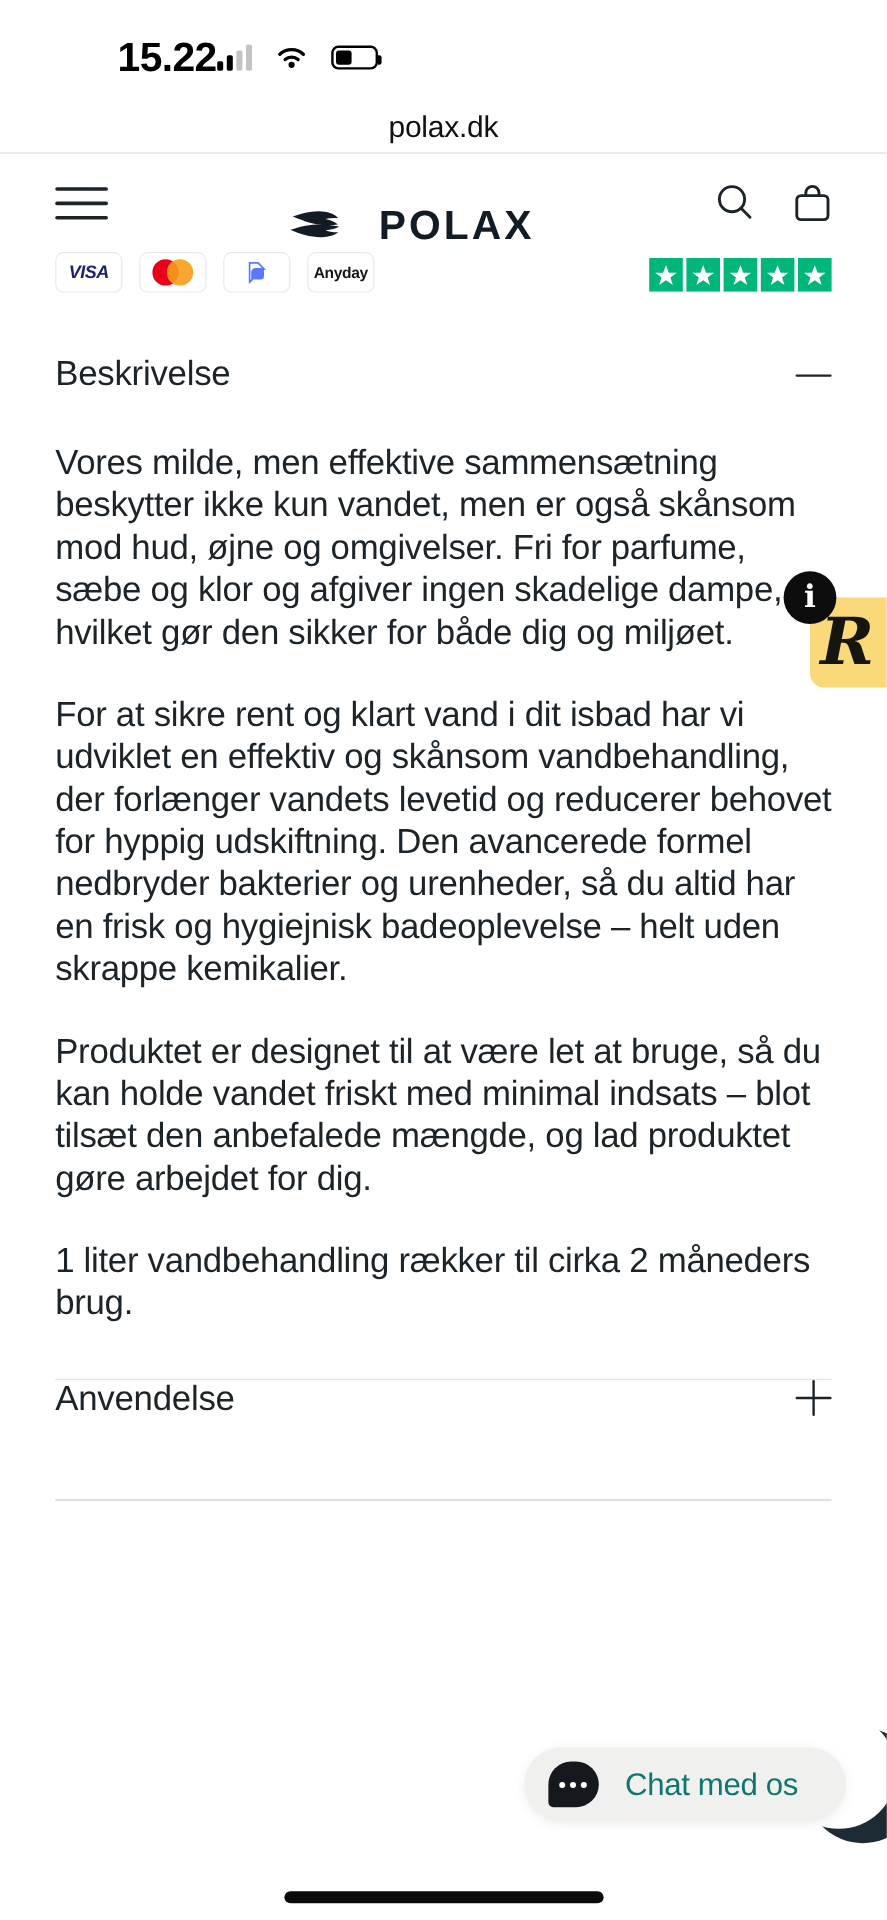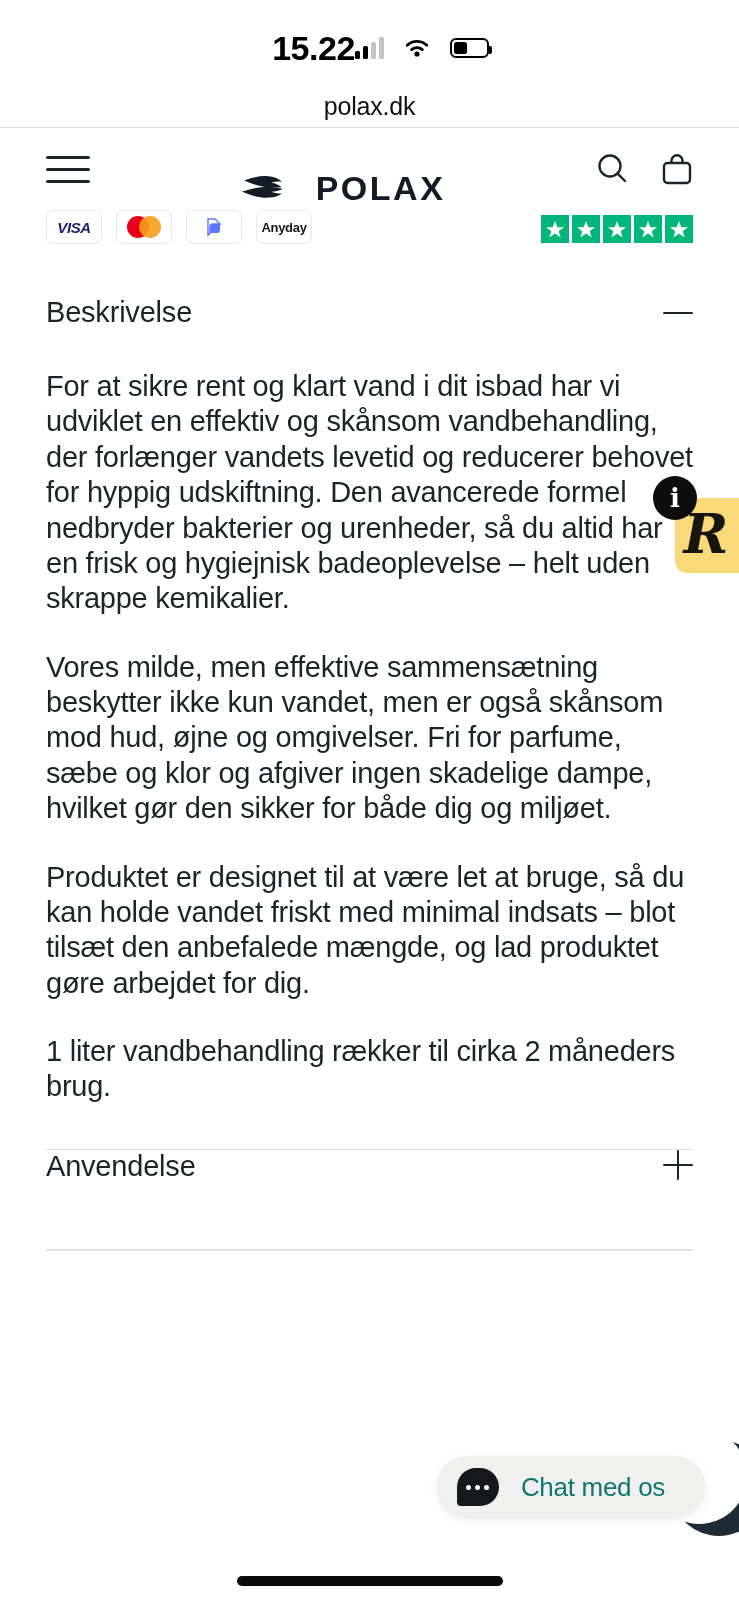--- a/index.html
+++ b/index.html
@@ -10,22 +10,23 @@
     color:#1c2329;
     overflow:hidden;
     position:relative;
   }
 
   
   .statusbar{
     height:86px;
     display:flex;
     align-items:center;
-    justify-content:center;
+    justify-content:flex-start;
     padding:10px 56px 0 78px;
+    margin-left:20px;
   }
   .sb-time{
     font-size:34px;
     font-weight:700;
     letter-spacing:-0.5px;
     color:#000;
   }
   .sb-right{ display:flex; align-items:center; gap:18px; }
   .signal{ display:flex; align-items:flex-end; gap:3px; height:22px; }
   .signal i{ display:block; width:5px; border-radius:1.5px; background:#000; }
@@ -297,22 +298,22 @@
 <div class="content">
 
   <div class="acc-head">
     <span class="acc-title">Beskrivelse</span>
     <span class="sign">
         <i class="h"></i>
       </span>
   </div>
 
   <div class="acc-body">
+    <p>Vores milde, men effektive sammensætning beskytter ikke kun vandet, men er også skånsom mod hud, øjne og omgivelser. Fri for parfume, sæbe og klor og afgiver ingen skadelige dampe, hvilket gør den sikker for både dig og miljøet.</p>
     <p>For at sikre rent og klart vand i dit isbad har vi udviklet en effektiv og skånsom vandbehandling, der forlænger vandets levetid og reducerer behovet for hyppig udskiftning. Den avancerede formel nedbryder bakterier og urenheder, så du altid har en frisk og hygiejnisk badeoplevelse – helt uden skrappe kemikalier.</p>
-    <p>Vores milde, men effektive sammensætning beskytter ikke kun vandet, men er også skånsom mod hud, øjne og omgivelser. Fri for parfume, sæbe og klor og afgiver ingen skadelige dampe, hvilket gør den sikker for både dig og miljøet.</p>
     <p>Produktet er designet til at være let at bruge, så du kan holde vandet friskt med minimal indsats – blot tilsæt den anbefalede mængde, og lad produktet gøre arbejdet for dig.</p>
     <p>1 liter vandbehandling rækker til cirka 2 måneders brug.</p>
   </div>
 
   <div class="divider"></div>
 
   <div class="acc-row">
     <span class="acc-title">Anvendelse</span>
     <span class="sign">
         <i class="h"></i>

